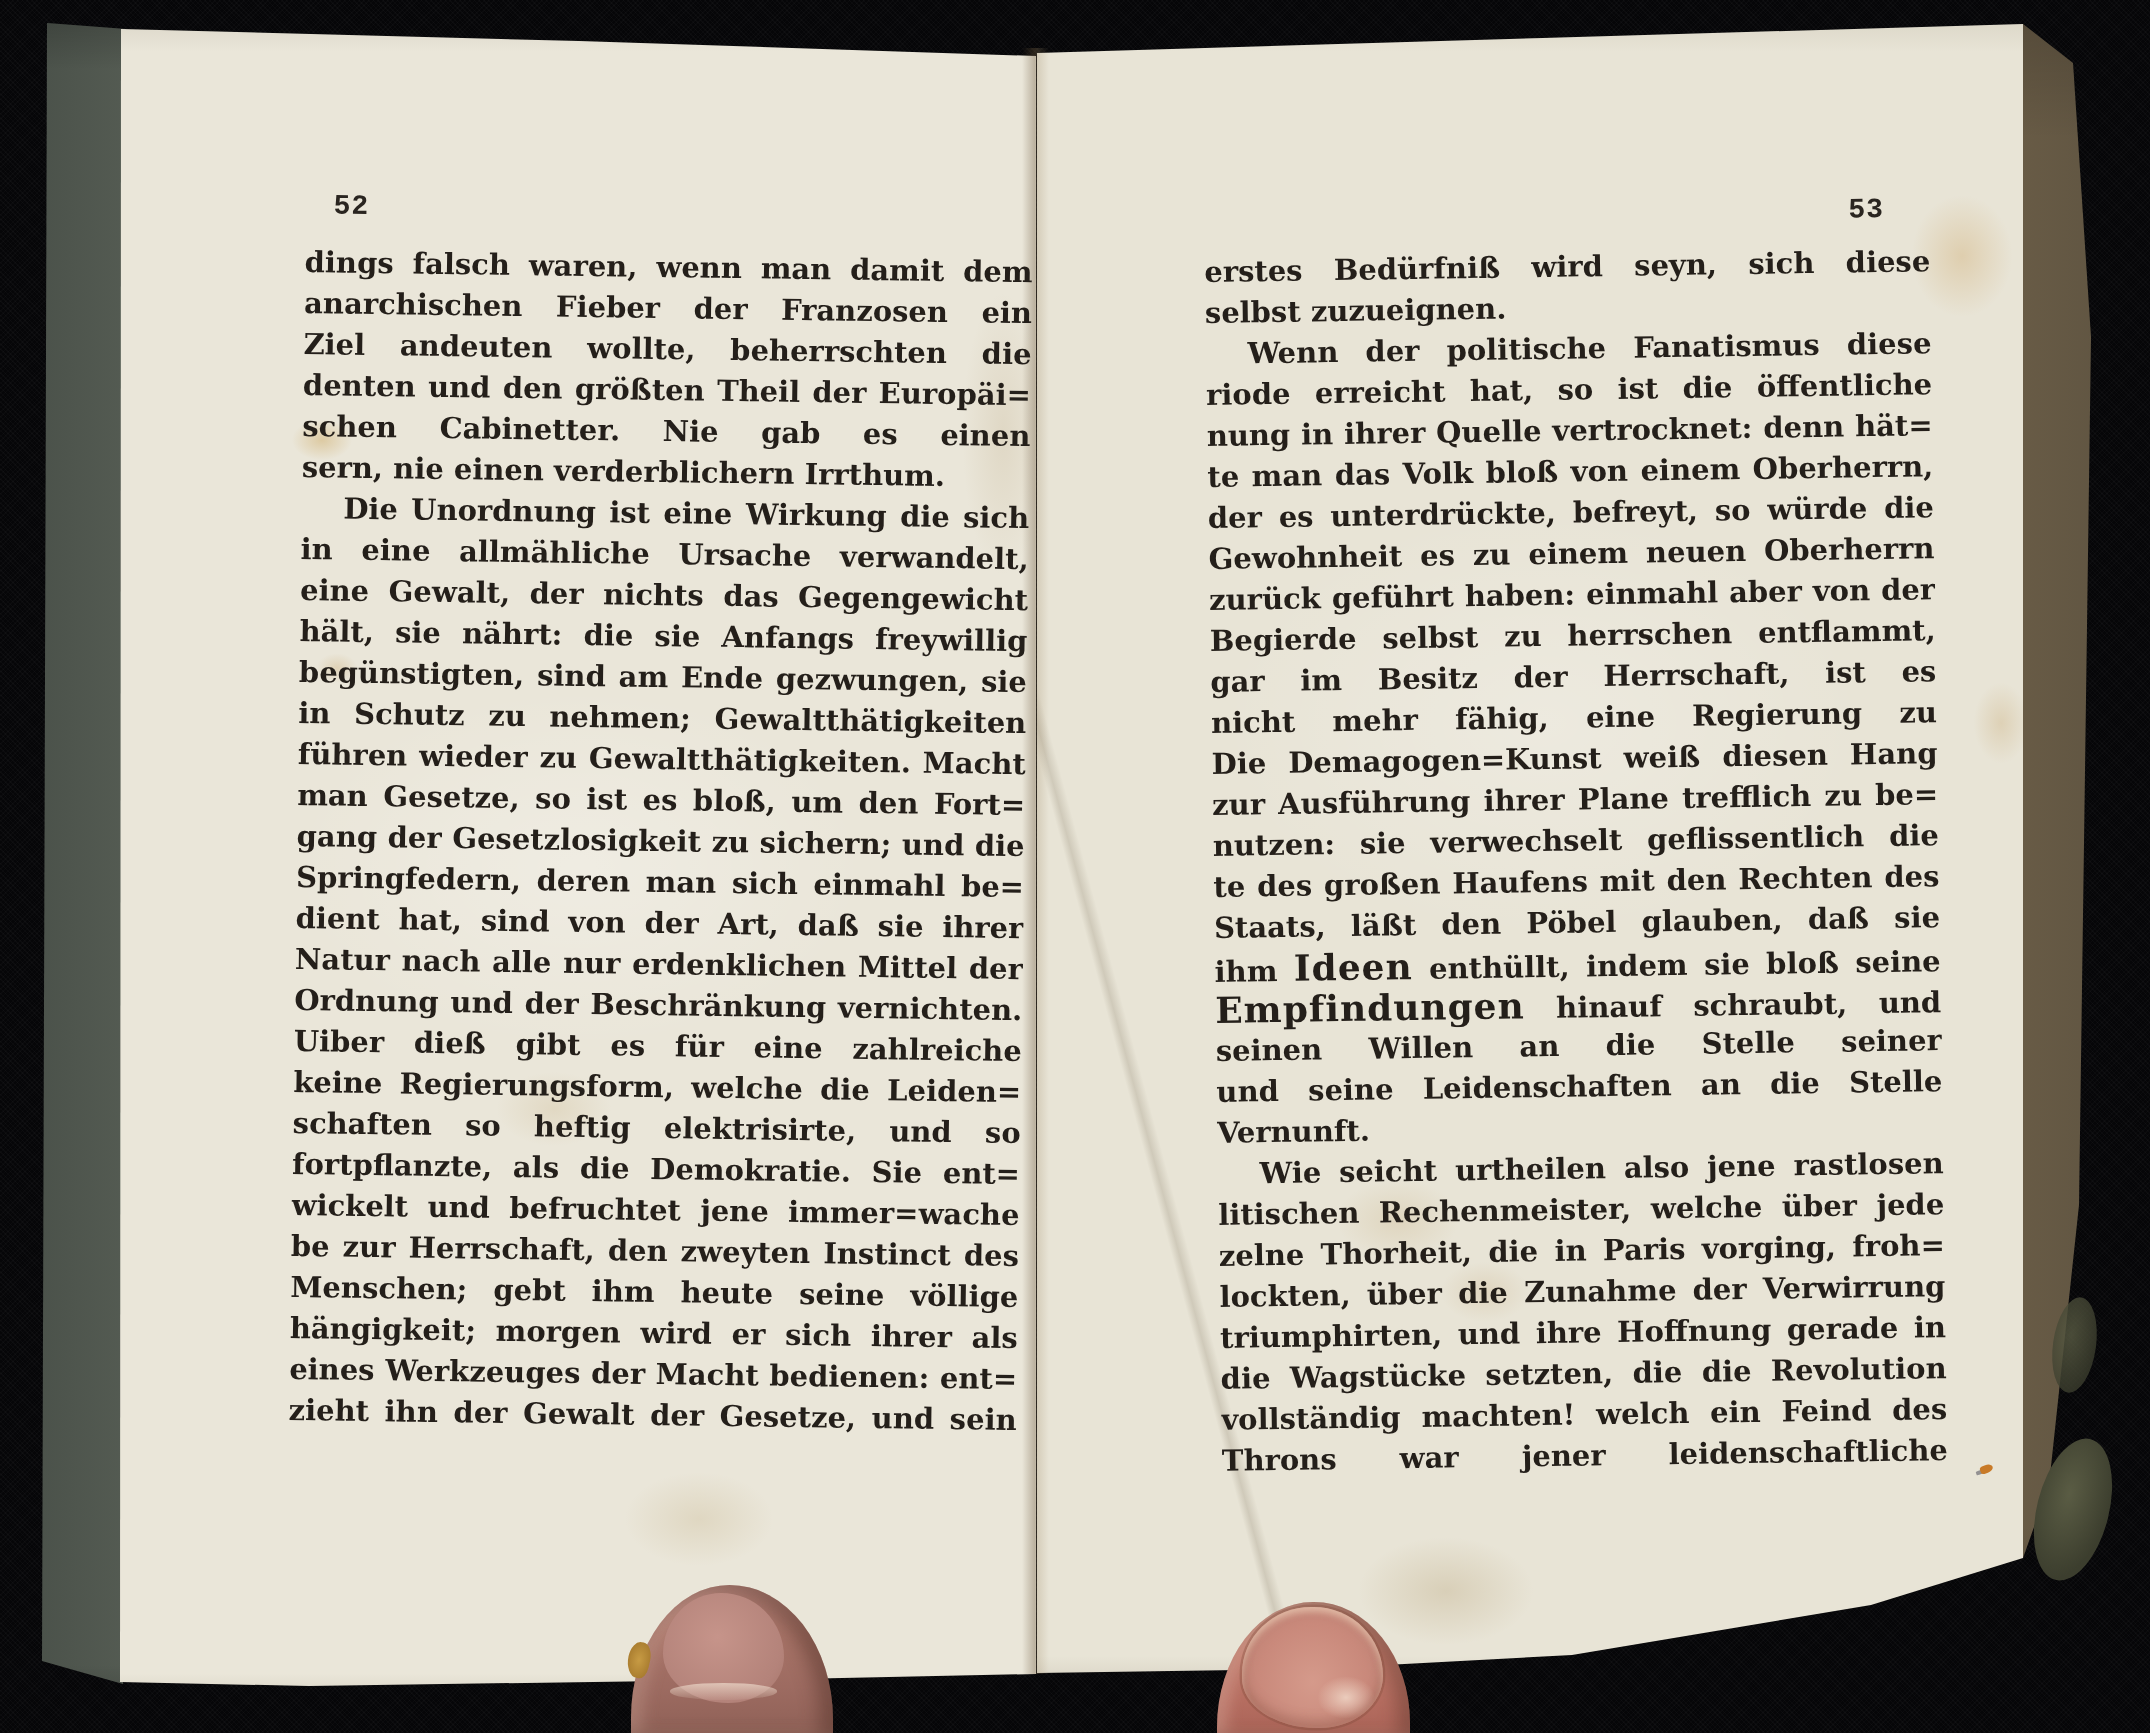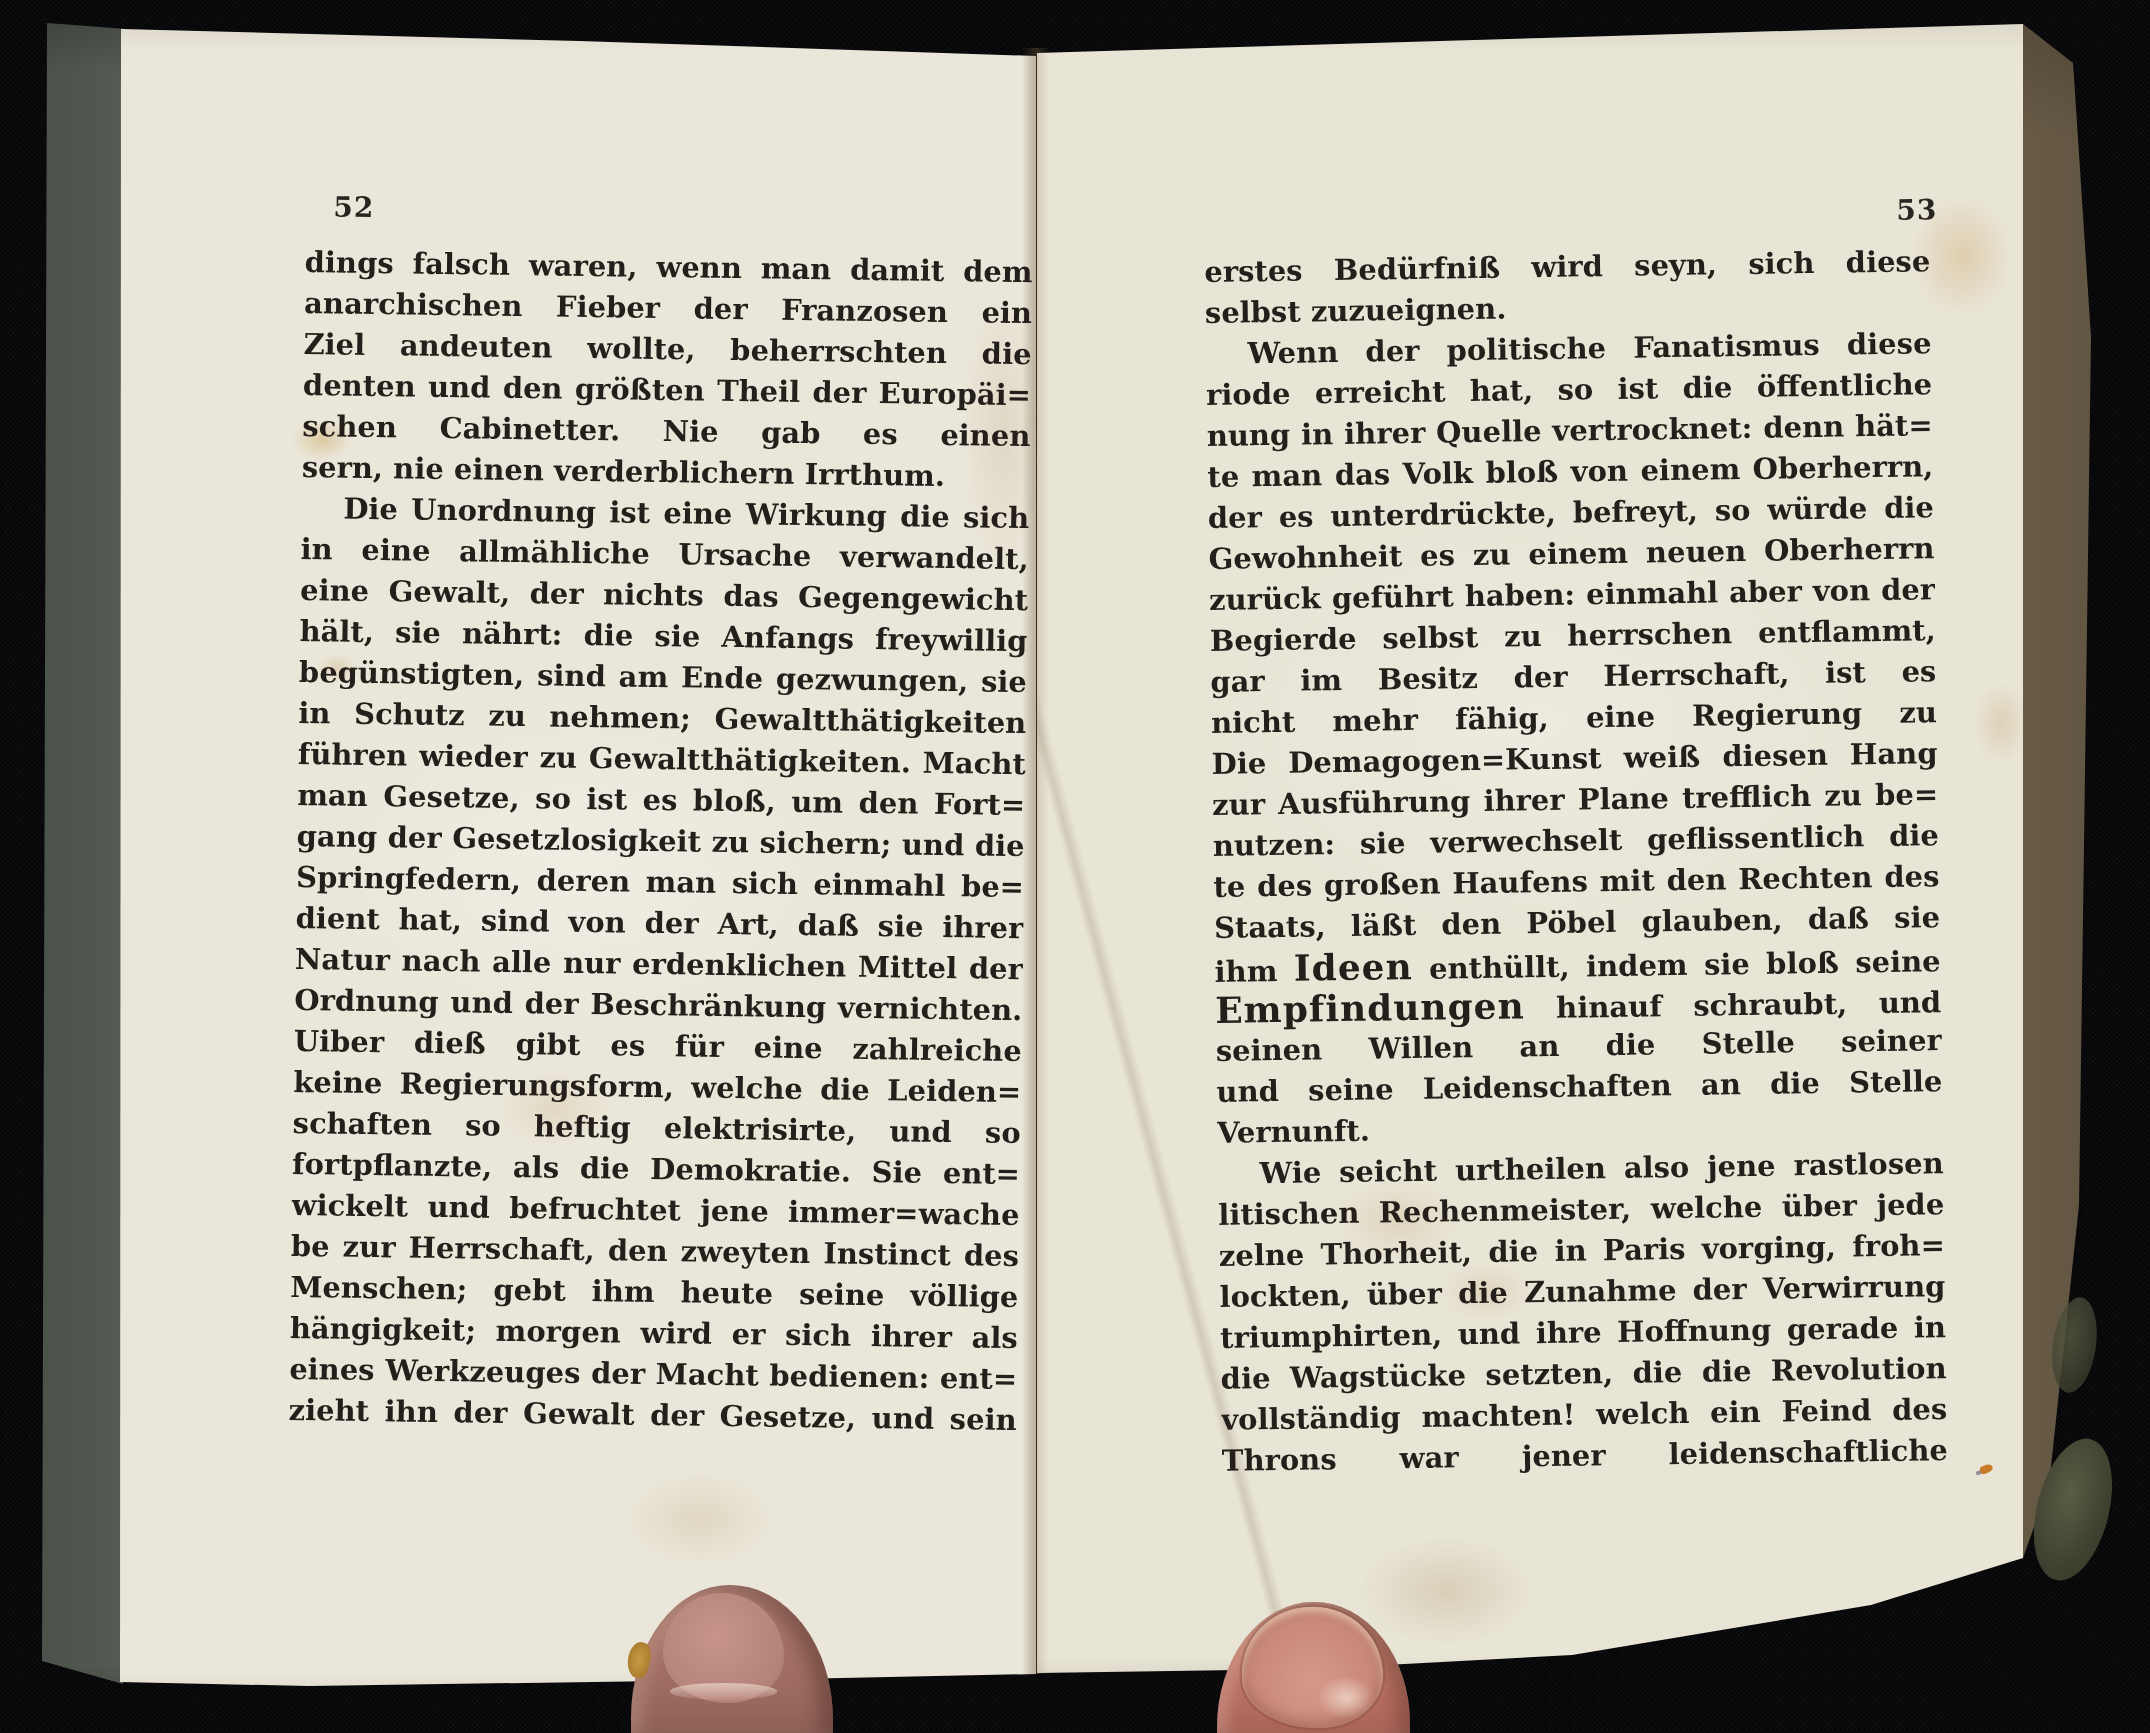--- a/index.html
+++ b/index.html
@@ -108,24 +108,24 @@
     
     text-align-last:justify;
     overflow:hidden;
     white-space:normal;
   }
   .tline.para-end { text-align-last:left; }
   .tline.indent { text-indent:42px; }
   .em { font-size:1.24em; letter-spacing:1px; }
   .page-number {
     position:absolute;
-    font-size:28px; font-weight:700; color:#2a2520; letter-spacing:1px;
+    font-size:28px; font-weight:700; color:#2a2520; letter-spacing:1px;font-family:Liberation Mono, monospace;
   }
   #pn-left  { left:28px;   top:-52px; }
-  #pn-right { left:645px; top:-48px;margin-left:48px; }
+  #pn-right { left:645px; top:-48px; }
 
   
   #orange-speck {
     left:1980px; top:1465px; width:12.5px; height:7.7px;
     background:#c87a28; border-radius:40% 60% 60% 40%;
     transform:rotate(-20deg);
     box-shadow:-6.7px 1px 0 -1.9px rgba(90,90,100,0.6);
   }
 
   

